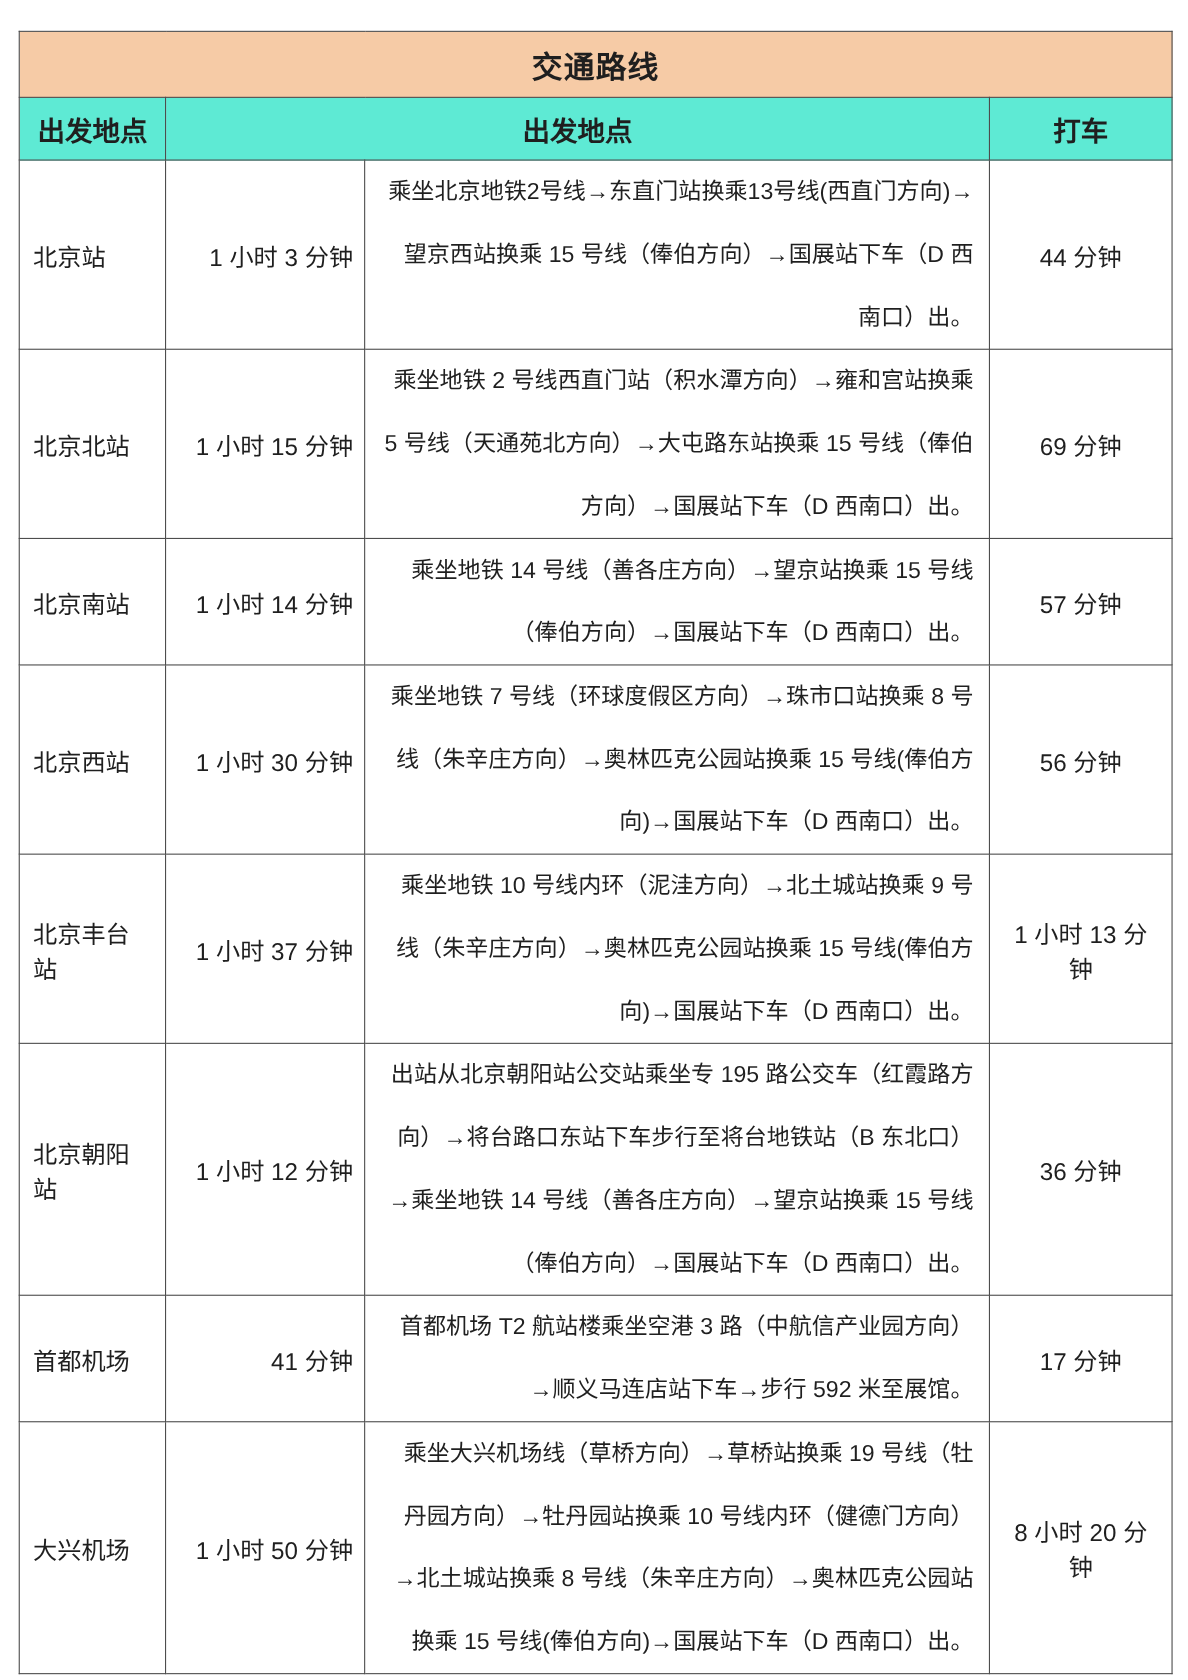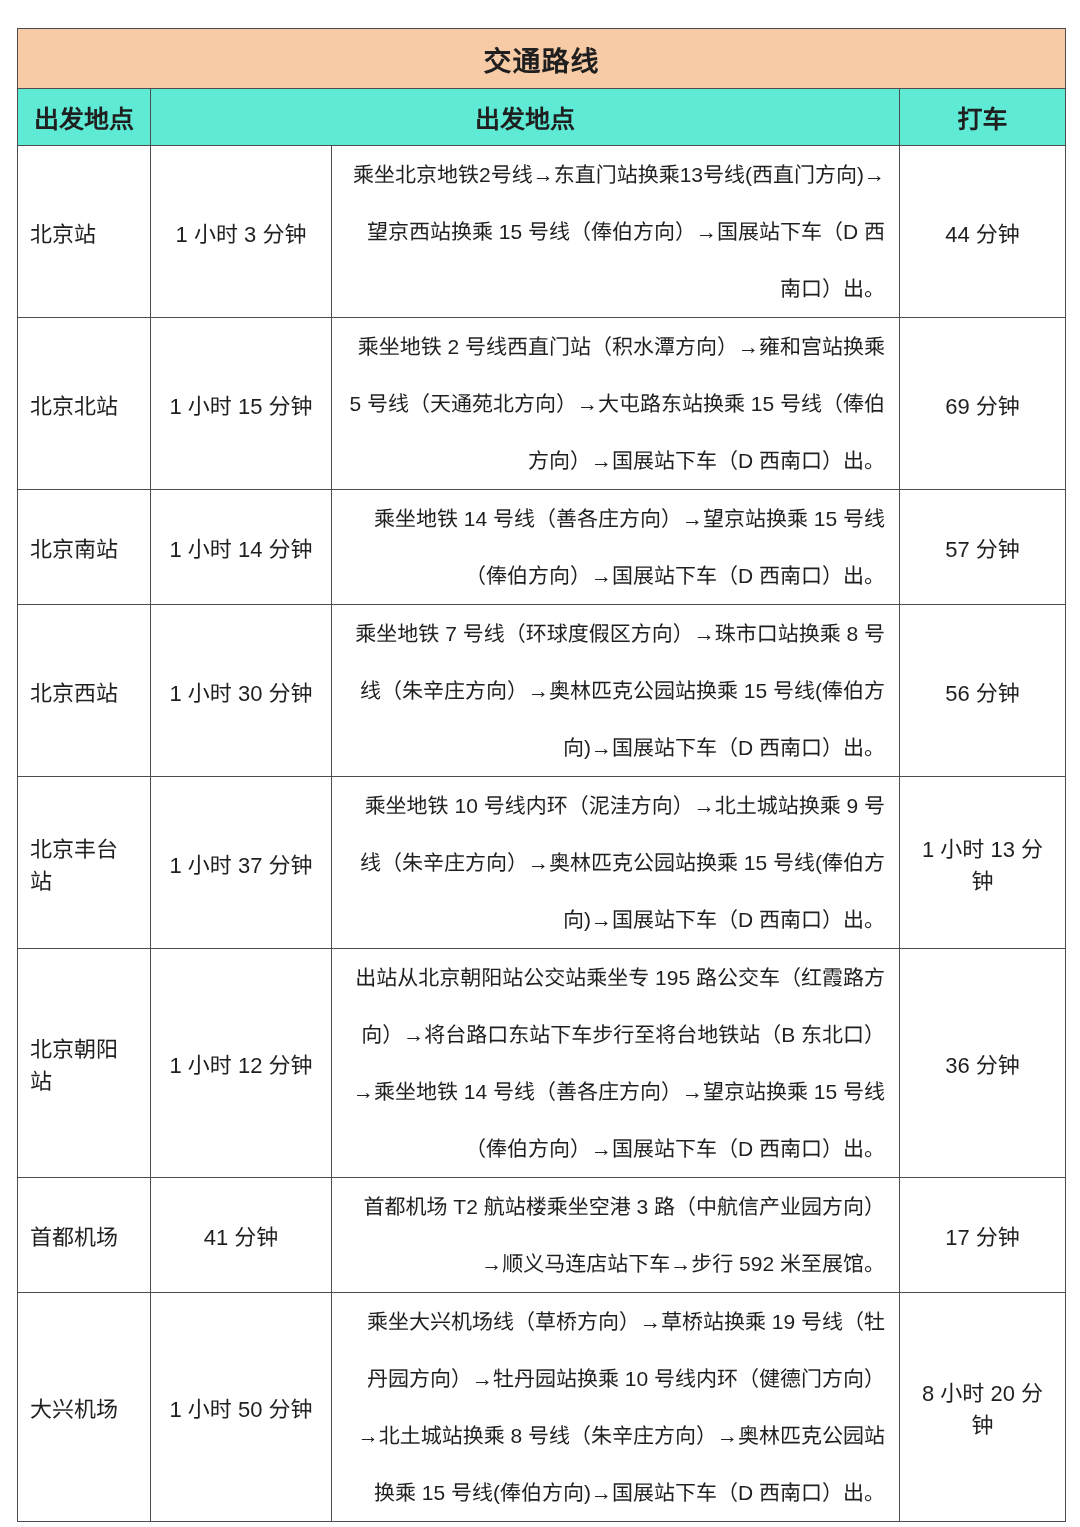--- a/index.html
+++ b/index.html
@@ -48,21 +48,21 @@
     font-size: 22px;
     padding: 0 12px;
     vertical-align: middle;
     text-align: left;
     margin-top: 40px;
   }
   td.c-dur {
     font-size: 22px;
     padding: 0 10px;
     vertical-align: middle;
-    text-align: center;
+    text-align: right;
   }
   td.c-route {
     font-size: 21px;
     line-height: 57px;
     padding: 0 14px;
     vertical-align: middle;
     text-align: right;
   }
   td.c-taxi {
     font-size: 22px;

